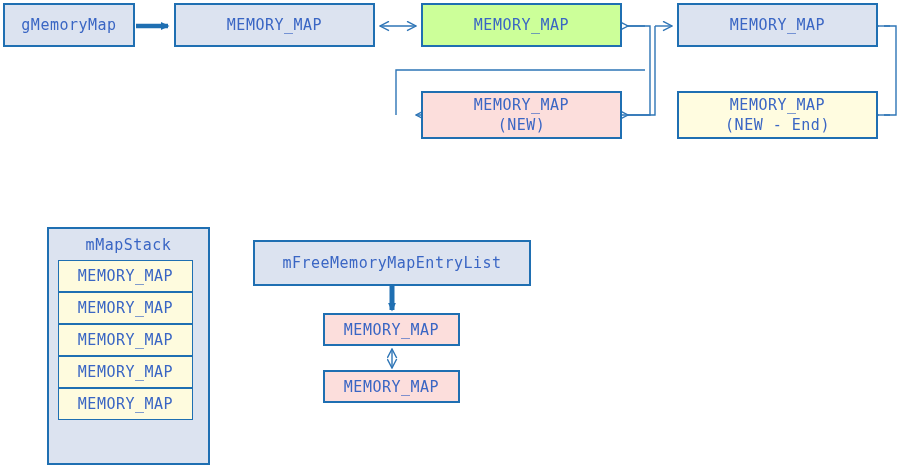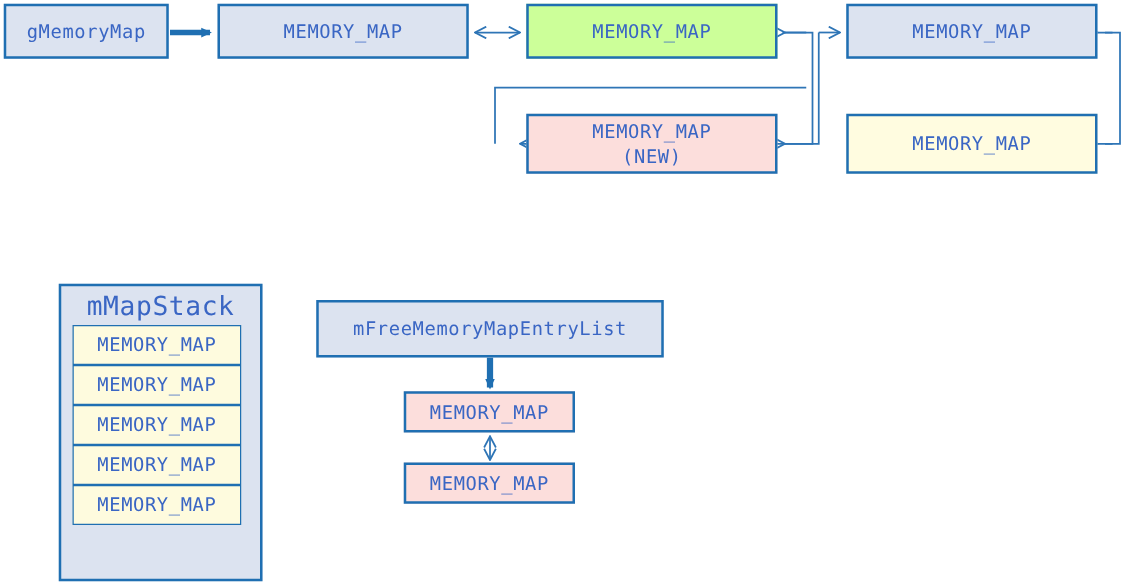--- a/index.html
+++ b/index.html
@@ -51,21 +51,21 @@
     position: absolute;
     box-sizing: border-box;
     border: 2px solid #1F6FB2;
     background: #DCE3F0;
   }
   .stack-title {
     position: absolute;
     width: 100%;
     text-align: center;
     color: #3A66C4;
-    font-size: 21px;
+    font-size: 15px;
     line-height: 20px;
     letter-spacing: 0.5px;
     top: 6px;
     white-space: pre;
   }
   .stack-entry {
     position: absolute;
     box-sizing: border-box;
     border: 1px solid #1F6FB2;
     background: #FEFBDE;
@@ -151,20 +151,21 @@
     <span>MEMORY_MAP</span>
   </div>
 
   <div class="node fill-pink" style="left:421px; top:91px; width:201px; height:48px;">
     <span>MEMORY_MAP</span>
     <span class="line2">(NEW)</span>
   </div>
 
   <div class="node fill-yellow" style="left:677px; top:91px; width:201px; height:48px;">
     <span>MEMORY_MAP</span>
+    <span class="line2">(NEW - End)</span>
   </div>
 
   <div class="stack-container" style="left:47px; top:227px; width:163px; height:238px;">
     <div class="stack-title">mMapStack</div>
   </div>
 
   <div class="stack-entry" style="left:58px; top:260px; width:135px; height:32px;">
     <span>MEMORY_MAP</span>
   </div>
   <div class="stack-entry" style="left:58px; top:292px; width:135px; height:32px;">

